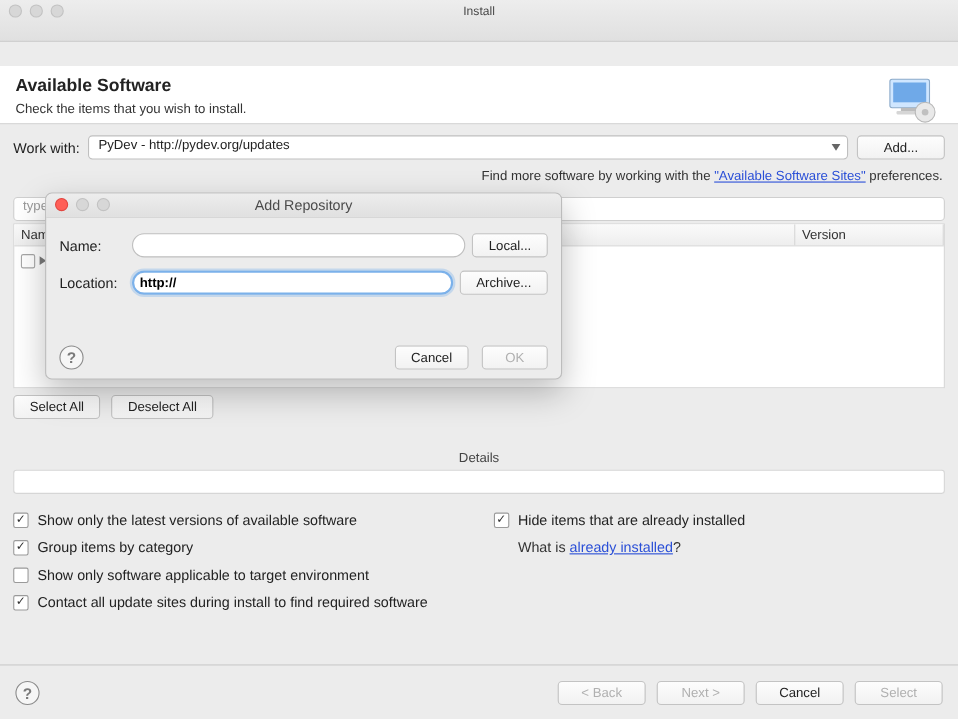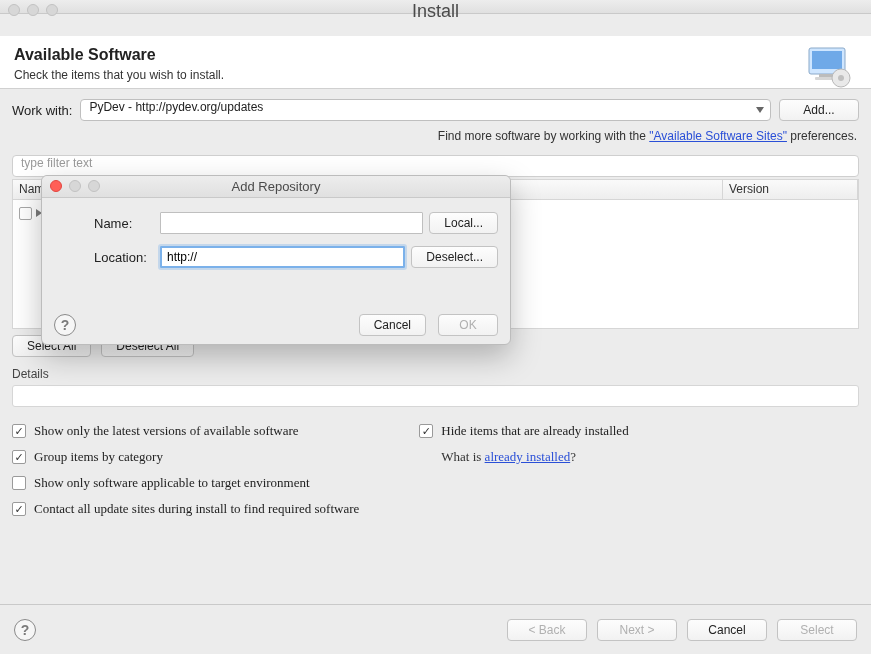--- a/index.html
+++ b/index.html
@@ -6,24 +6,24 @@
   html, body { margin:0; padding:0; }
   body {
     width:871px; height:654px;
     font-family: "Helvetica Neue", Arial, sans-serif;
     font-size:13px; color:#222;
     background:#ececec;
     position:relative; overflow:hidden;
   }
   
   .titlebar {
-    height:14px; line-height:22px;
+    height:38px; line-height:22px;
     background:linear-gradient(#ededed,#e0e0e0);
     border-bottom:1px solid #c9c9c9;
-    text-align:center; font-size:18px; color:#4a4a4a;
+    text-align:center; font-size:11px; color:#4a4a4a;
     position:relative;
   }
   .traffic { position:absolute; left:8px; top:4px; display:flex; gap:7px; }
   .tl-dot { width:12px; height:12px; border-radius:50%; background:#d7d7d7; border:1px solid #c2c2c2; }
   .header { padding:10px 14px 6px 14px; background:#fff; border-bottom:1px solid #d0d0d0; position:relative;margin-top:22px; }
   .header h1 { margin:0 0 4px 0; font-size:16px; font-weight:bold; }
   .header p { margin:0; font-size:12px; color:#333; }
   .header-icon { position:absolute; right:18px; top:8px; }
   .body { padding:10px 12px 0 12px; background:#ececec; }
   .row { display:flex; align-items:center; gap:8px; }
@@ -49,24 +49,24 @@
   }
   .thead { display:flex; height:20px; background:linear-gradient(#fafafa,#eee); border-bottom:1px solid #d6d6d6; font-size:12px; }
   .th { border-right:1px solid #d6d6d6; padding:2px 6px; color:#333; }
   .th.name { width:710px; }
   .th.ver { flex:1; }
   .tbody { padding:4px 6px; }
   .tree-row { display:flex; align-items:center; height:18px; gap:4px; }
   .checkbox { width:13px; height:13px; border:1px solid #a7a7a7; border-radius:2px; background:#fff; flex:none; }
   .tri { width:0;height:0;border-top:4px solid transparent;border-bottom:4px solid transparent;border-left:6px solid #7a7a7a; flex:none; }
   .sel-row { margin-top:6px; display:flex; gap:10px; }
-  .details-label { margin-top:10px; font-size:12px; color:#444; }
+  .details-label { margin-top:28px; font-size:12px; color:#444;text-align:center; }
   .details-box { margin-top:4px; height:22px; width:100%; border:1px solid #d6d6d6; border-radius:3px; background:#fff; }
   .opts { margin-top:16px; display:flex; gap:60px; }
-  .opts-col { display:flex; flex-direction:column; gap:10px; font-size:13px;font-family:Liberation Serif, serif; }
+  .opts-col { display:flex; flex-direction:column; gap:10px; font-size:13px; }
   .chk { display:flex; align-items:center; gap:8px; }
   .chk-box { width:14px; height:14px; border:1px solid #9a9a9a; border-radius:2px; background:#fff; display:flex; align-items:center; justify-content:center; flex:none; }
   .chk-box.checked::after { content:"✓"; font-size:11px; color:#333; line-height:1; }
   .whatis { padding-left:22px; font-size:13px; color:#333; }
   .footer {
     position:absolute; left:0; right:0; bottom:0; height:50px;
     border-top:1px solid #c9c9c9; background:#ececec;
     display:flex; align-items:center; padding:0 14px; gap:10px;
   }
   .footer .spacer { flex:1; }
@@ -81,23 +81,23 @@
     background:#ececec; border:1px solid #bcbcbc; border-radius:6px;
     box-shadow:0 12px 30px rgba(0,0,0,0.25);
   }
   .m-titlebar { height:22px; line-height:22px; text-align:center; font-size:13px; color:#4a4a4a;
     background:linear-gradient(#ededed,#e0e0e0); border-bottom:1px solid #c9c9c9; border-radius:6px 6px 0 0; position:relative; }
   .m-traffic { position:absolute; left:8px; top:4px; display:flex; gap:7px; }
   .m-dot { width:12px;height:12px;border-radius:50%; }
   .m-red { background:#ff5f57; border:1px solid #e24640; }
   .m-gray { background:#d7d7d7; border:1px solid #c2c2c2; }
   .m-body { padding:14px 12px 8px 12px; }
-  .m-row { display:flex; align-items:center; gap:6px; margin-bottom:12px;margin-left:40px; }
+  .m-row { display:flex; align-items:center; gap:6px; margin-bottom:12px; }
   .m-label { width:60px; text-align:left; font-size:13px; color:#222; }
-  .m-input { flex:1; height:22px; border:1px solid #bfbfbf; border-radius:1px; background:#fff; padding:0 6px; font-size:12px; }
+  .m-input { flex:1; height:22px; border:1px solid #bfbfbf; border-radius:11px; background:#fff; padding:0 6px; font-size:12px;font-weight:bold; }
   .m-input.focus { border:2px solid #7bb1ea; outline:2px solid rgba(123,177,234,0.35); padding:0 5px; height:22px; }
   .m-footer { position:absolute; left:0; right:0; bottom:8px; display:flex; align-items:center; padding:0 12px; gap:12px; }
   .m-footer .sp { flex:1; }
   
   .mon-icon svg { display:block; }
 </style>
 </head>
 <body>
 
 <div class="titlebar">
@@ -230,21 +230,21 @@
       <div class="m-label">Name:</div>
       <input class="m-input" value="" style="">
       <div class="btn small">
           <span>Local...</span>
         </div>
     </div>
     <div class="m-row">
       <div class="m-label">Location:</div>
       <input class="m-input focus" value="http://" style="">
       <div class="btn small">
-          <span>Deselect...</span>
+          <span>Archive...</span>
         </div>
     </div>
   </div>
   <div class="m-footer">
     <div class="help-circle">?</div>
     <div class="sp"></div>
     <div class="btn small">
         <span>Cancel</span>
       </div>
     <div class="btn small disabled">

